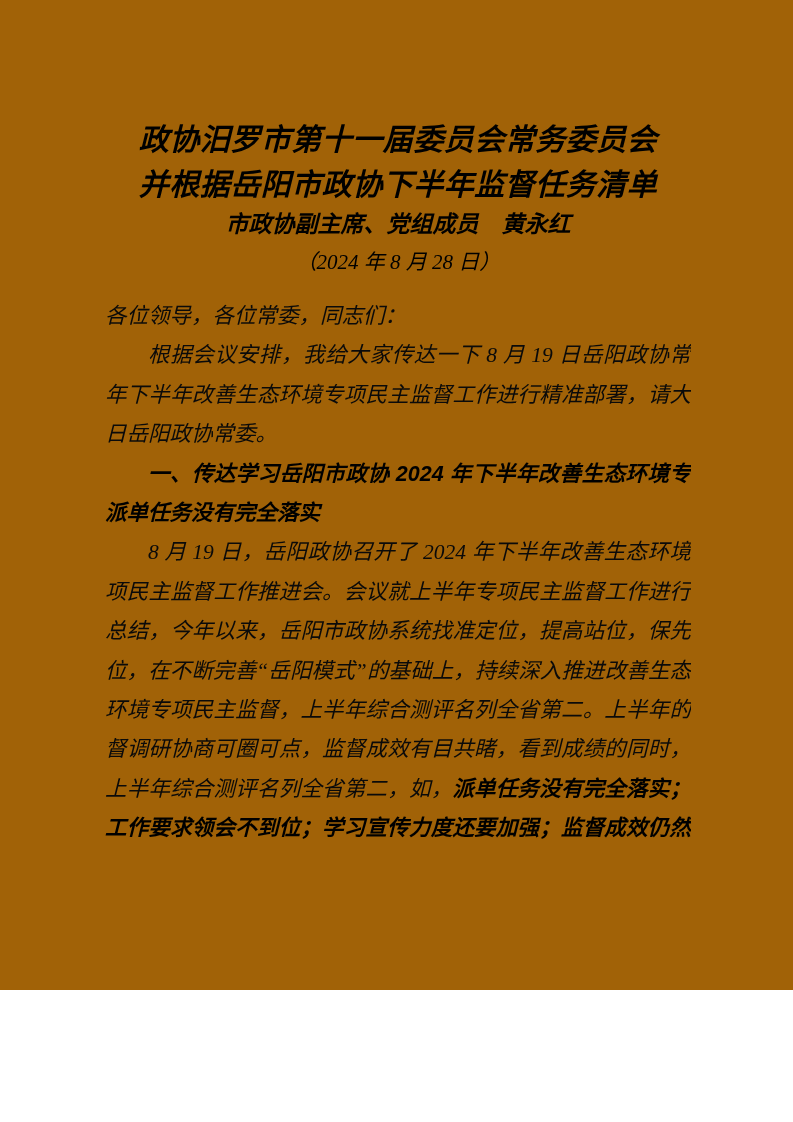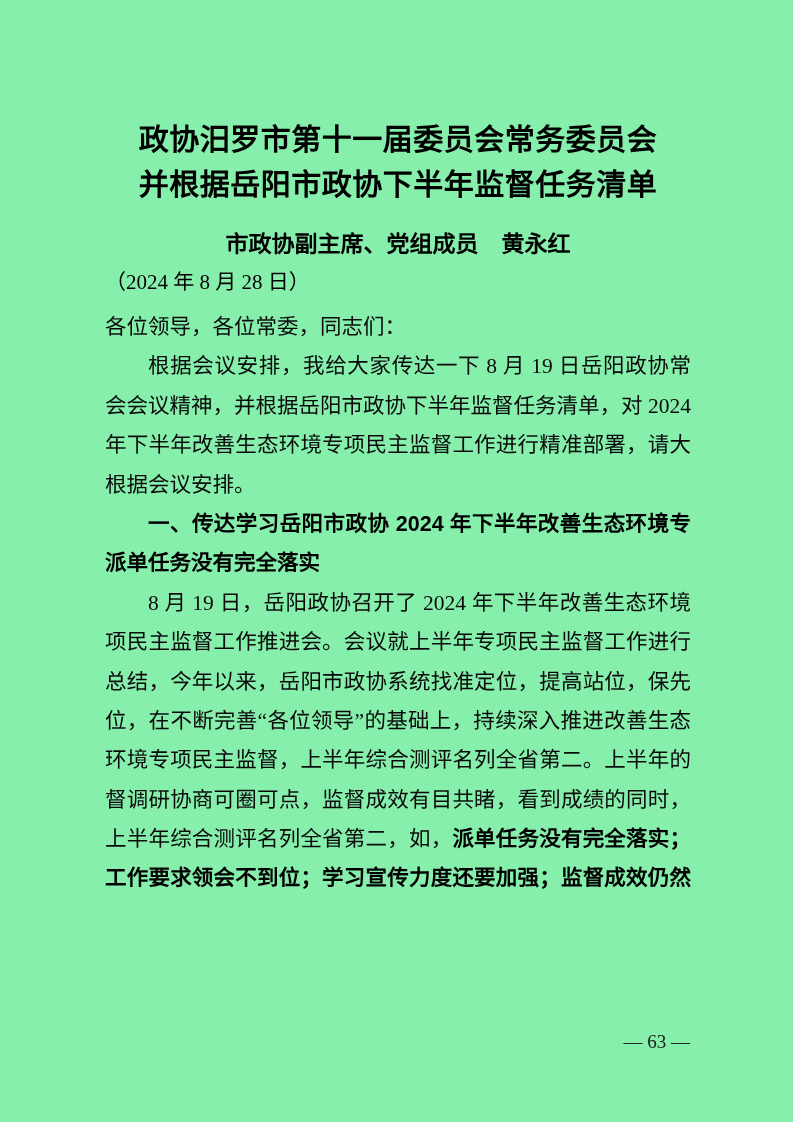--- a/index.html
+++ b/index.html
@@ -3,56 +3,58 @@
 <meta charset="utf-8">
 <style>
   html, body {
     margin: 0;
     padding: 0;
     background: #ffffff;
   }
   .page {
     position: relative;
     width: 793px;
-    height: 1122px;
-    background: #86efac;
+    height: 990px;
+    background: #a16207;
     overflow: hidden;
     color: #000000;
+    font-style: italic;
   }
   .content {
     position: absolute;
     left: 105px;
     top: 117px;
     width: 586px;
   }
   .doc-title {
     font-family: "Liberation Sans", sans-serif;
     font-weight: 700;
     font-size: 30px;
     line-height: 45px;
     text-align: center;
     letter-spacing: 0.5px;
     margin: 0;
   }
   .speaker-line {
-    margin-top: 24px;
+    margin-top: 4px;
     font-family: "Liberation Serif", serif;
     font-weight: 700;
     font-size: 23px;
     line-height: 28px;
     text-align: center;
   }
   .date-line {
     margin-top: 9px;
     font-family: "Liberation Serif", serif;
     font-size: 21px;
     line-height: 28px;
+    text-align: center;
   }
   .doc-body {
-    margin-top: 12px;
+    margin-top: 21px;
     font-family: "Liberation Serif", serif;
     font-size: 21.5px;
     line-height: 39.4px;
     color: #0a0a0a;
   }
   .body-line {
     height: 39.4px;
     overflow: hidden;
     white-space: normal;
   }
@@ -90,29 +92,28 @@
         <div>政协汨罗市第十一届委员会常务委员会</div>
         <div>并根据岳阳市政协下半年监督任务清单</div>
       </h1>
       <div class="speaker-line">市政协副主席、党组成员　黄永红</div>
       <div class="date-line">（2024 年 8 月 28 日）</div>
     </header>
 
     <main class="doc-body">
         <div class="body-line"><span class="seg-normal">各位领导，各位常委，同志们：</span></div>
         <div class="body-line indent justify"><span class="seg-normal">根据会议安排，我给大家传达一下 8 月 19 日岳阳政协常委</span></div>
-        <div class="body-line justify"><span class="seg-normal">会会议精神，并根据岳阳市政协下半年监督任务清单，对 2024</span></div>
         <div class="body-line justify"><span class="seg-normal">年下半年改善生态环境专项民主监督工作进行精准部署，请大家</span></div>
-        <div class="body-line"><span class="seg-normal">根据会议安排。</span></div>
+        <div class="body-line"><span class="seg-normal">日岳阳政协常委。</span></div>
         <div class="body-line indent justify"><span class="seg-bold">一、传达学习岳阳市政协 2024 年下半年改善生态环境专项</span></div>
         <div class="body-line"><span class="seg-bold">派单任务没有完全落实</span></div>
         <div class="body-line indent justify"><span class="seg-normal">8 月 19 日，岳阳政协召开了 2024 年下半年改善生态环境专</span></div>
         <div class="body-line justify"><span class="seg-normal">项民主监督工作推进会。会议就上半年专项民主监督工作进行了</span></div>
         <div class="body-line justify"><span class="seg-normal">总结，今年以来，岳阳市政协系统找准定位，提高站位，保先进</span></div>
-        <div class="body-line justify"><span class="seg-normal">位，在不断完善“各位领导”的基础上，持续深入推进改善生态</span></div>
+        <div class="body-line justify"><span class="seg-normal">位，在不断完善“岳阳模式”的基础上，持续深入推进改善生态</span></div>
         <div class="body-line justify"><span class="seg-normal">环境专项民主监督，上半年综合测评名列全省第二。上半年的监</span></div>
         <div class="body-line justify"><span class="seg-normal">督调研协商可圈可点，监督成效有目共睹，看到成绩的同时，也</span></div>
         <div class="body-line justify"><span class="seg-normal">上半年综合测评名列全省第二，如，</span><span class="seg-bold">派单任务没有完全落实；</span></div>
         <div class="body-line justify"><span class="seg-bold">工作要求领会不到位；学习宣传力度还要加强；监督成效仍然有</span></div>
       </main>
 
   </div>
 
   <footer class="page-footer">
     <span>— 63 —</span>

